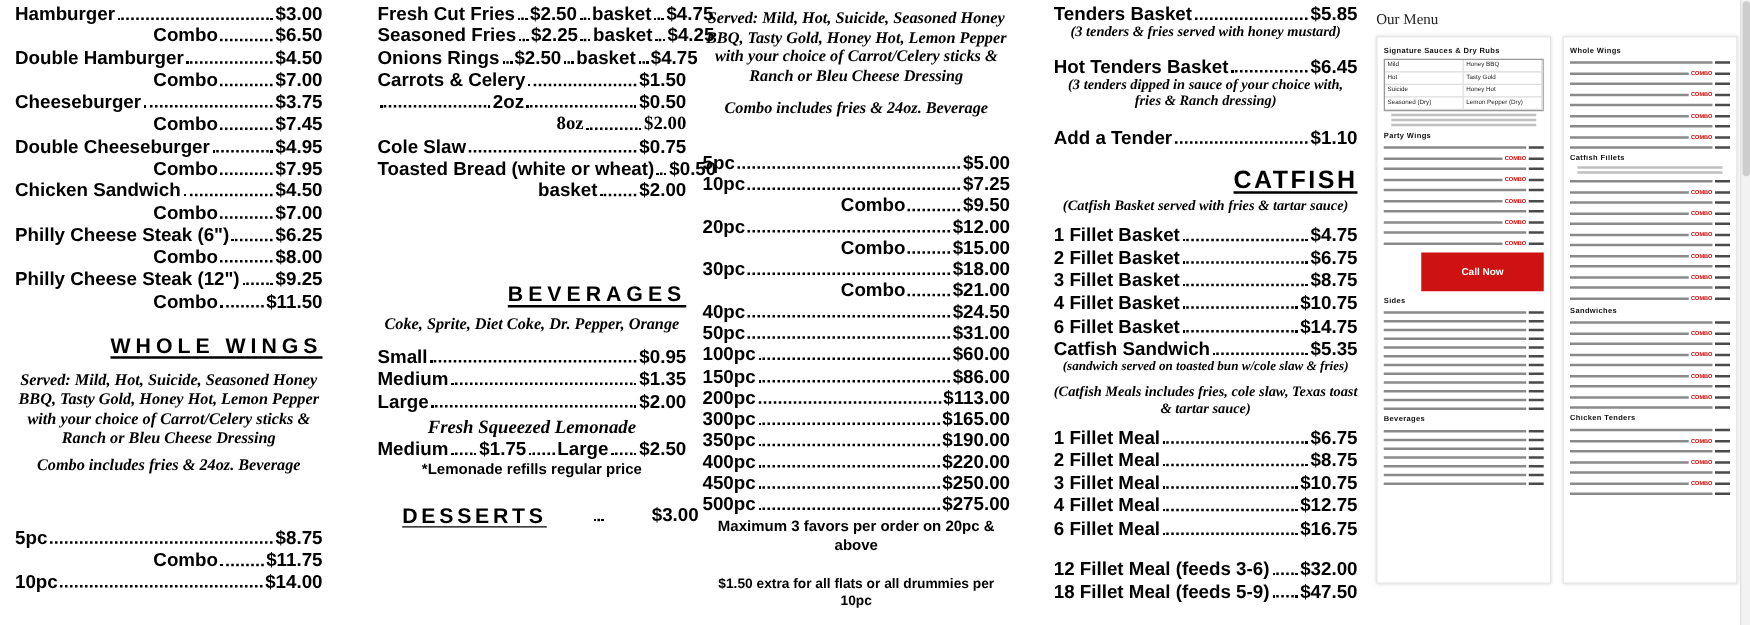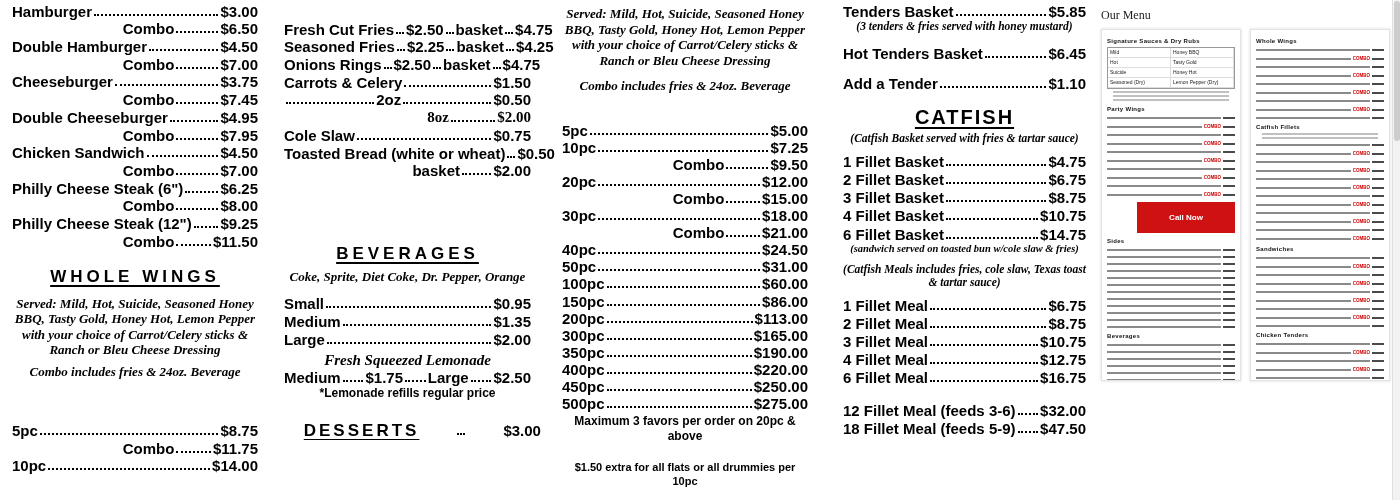--- a/index.html
+++ b/index.html
@@ -6,37 +6,37 @@
   html,body { margin:0; padding:0; }
   body {
     width:1400px; height:500px; overflow:hidden;
     background:#ffffff; color:#000;
     font-family:"Liberation Sans", sans-serif;
   }
   .page { position:relative; width:1400px; height:500px; background:#fff; }
 
   .col { position:absolute; top:0; }
   .c1 { left:12px;   width:246px; padding-top:2px; }
-  .c2 { left:284px; width:247px; padding-top:20px; }
+  .c2 { left:302px; width:247px; padding-top:2px; }
   .c3 { left:562px; width:246px; padding-top:2px; }
   .c4 { left:843px; width:243px; padding-top:2px; }
 
   
   .row { display:flex; align-items:flex-end; font-weight:bold; font-size:15px; height:17.7px; }
   .c3 .row { height:17.1px; }
   .c4 .row { height:18.2px; }
   .lb, .pr { white-space:nowrap; line-height:17px; }
   .dots { flex:1 1 auto; min-width:8px; border-bottom:2px dotted #000; margin:0 2px 4px 2px; }
 
   .combo   { margin-left:45%; }
   .right40 { margin-left:58%;font-family:Liberation Serif, serif; }
   .right45 { margin-left:52%; }
 
   .mhdr {
-    font-weight:bold; text-align:center; font-size:17px; letter-spacing:4px;
+    font-weight:bold; text-align:right; font-size:17px; letter-spacing:4px;
     text-decoration:underline; text-underline-offset:3px; text-decoration-thickness:2px;
     height:22px; line-height:22px;
   }
   .bighdr { font-size:20px; letter-spacing:2px; height:26px; line-height:26px; }
 
   .note {
     font-family:"Liberation Serif", serif; font-style:italic; font-weight:bold;
     text-align:center; font-size:13px; line-height:15.5px;
   }
   .note.big    { font-size:15px; line-height:17px; }
@@ -51,21 +51,21 @@
   .mt2{margin-top:2px}.mt4{margin-top:4px}.mt6{margin-top:6px}.mt8{margin-top:8px}
   .mt10{margin-top:10px}.mt12{margin-top:12px}.mt14{margin-top:14px}.mt16{margin-top:16px}
   .mt20{margin-top:20px}.mt28{margin-top:28px}
   .mt42{margin-top:42px}.mt64{margin-top:64px}
 
   
   .panel { position:absolute; left:1095px; top:0; width:297px; height:500px; }
   .panel-title { font-family:"Liberation Serif", serif; font-size:12px; color:#222; padding:8px 2px 6px 6px; }
   .thumbs { display:flex; gap:9px; padding-left:6px; }
   .thumb {
-    width:140px; height:352px; background:#fff;
+    width:140px; height:438px; background:#fff;
     border:1px solid #e3e3e3; box-shadow:0 0 3px rgba(0,0,0,.15);
     padding:4px 5px; overflow:hidden; cursor:pointer;
   }
   .tsec { margin-bottom:5px; }
   .ttitle { font-size:6px; font-weight:bold; color:#111; letter-spacing:.3px; margin:4px 0 3px; white-space:nowrap; overflow:hidden; }
   .tgrid { display:grid; grid-template-columns:1fr 1fr; border:1px solid #999; margin-bottom:2px; }
   .tcell { font-size:5px; line-height:9px; color:#222; border-bottom:1px solid #ddd; border-right:1px solid #ddd; padding:0 2px; white-space:nowrap; overflow:hidden; }
   .tnote { height:2px; background:#c0c0c0; margin:2px 6px; }
   .trow  { display:flex; align-items:center; gap:2px; margin:5px 0; }
   .tl { flex:1; height:2px; background:#8a8a8a; }
@@ -363,20 +363,21 @@
         <span class="lb">Tenders Basket</span>
         <span class="dots"></span>
         <span class="pr">$5.85</span>
       </div>
       <div class="note small">(3 tenders &amp; fries served with honey mustard)</div>
       <div class="row mt10">
         <span class="lb">Hot Tenders Basket</span>
         <span class="dots"></span>
         <span class="pr">$6.45</span>
       </div>
+      <div class="note small">(3 tenders dipped in sauce of your choice with, fries &amp; Ranch dressing)</div>
       <div class="row mt12">
         <span class="lb">Add a Tender</span>
         <span class="dots"></span>
         <span class="pr">$1.10</span>
       </div>
       <div class="mhdr bighdr mt12">CATFISH</div>
       <div class="note small mt2">(Catfish Basket served with fries &amp; tartar sauce)</div>
       <div class="row mt6">
         <span class="lb">1 Fillet Basket</span>
         <span class="dots"></span>
@@ -394,20 +395,25 @@
       </div>
       <div class="row">
         <span class="lb">4 Fillet Basket</span>
         <span class="dots"></span>
         <span class="pr">$10.75</span>
       </div>
       <div class="row">
         <span class="lb">6 Fillet Basket</span>
         <span class="dots"></span>
         <span class="pr">$14.75</span>
+      </div>
+      <div class="row">
+        <span class="lb">Catfish Sandwich</span>
+        <span class="dots"></span>
+        <span class="pr">$5.35</span>
       </div>
       <div class="note xsmall">(sandwich served on toasted bun w/cole slaw &amp; fries)</div>
       <div class="note small mt8">(Catfish Meals includes fries, cole slaw, Texas toast &amp; tartar sauce)</div>
       <div class="row mt6">
         <span class="lb">1 Fillet Meal</span>
         <span class="dots"></span>
         <span class="pr">$6.75</span>
       </div>
       <div class="row">
         <span class="lb">2 Fillet Meal</span>

